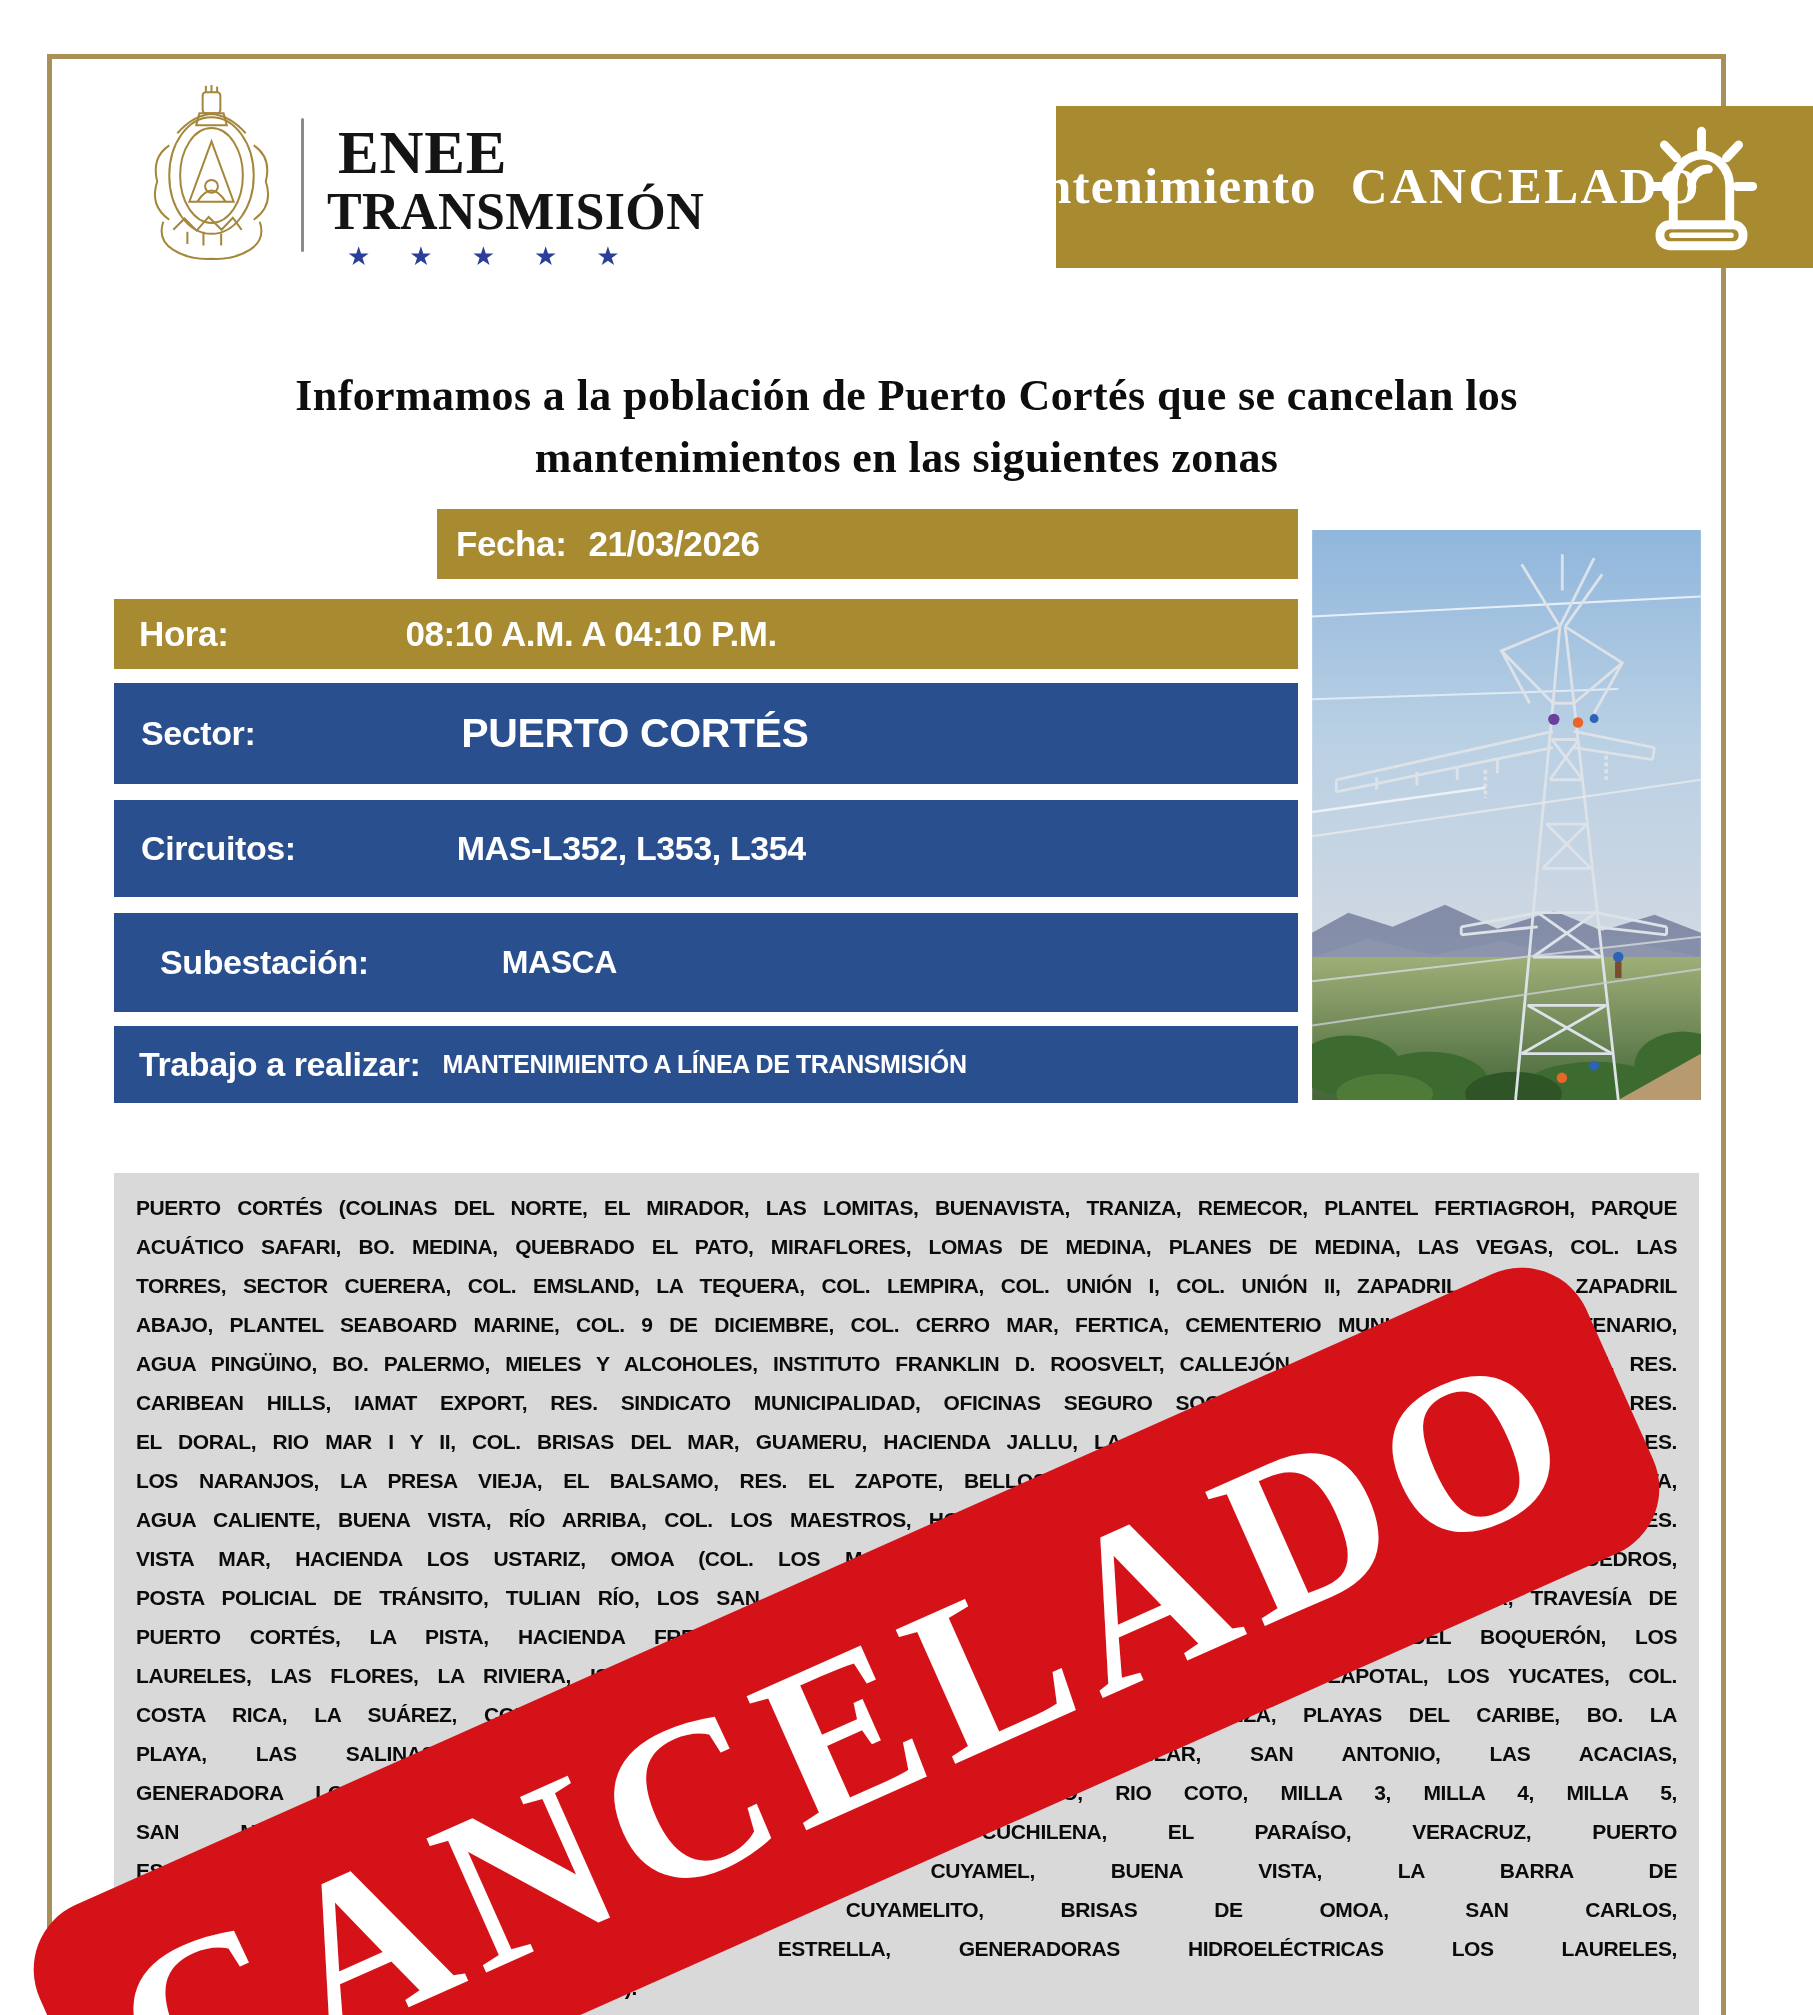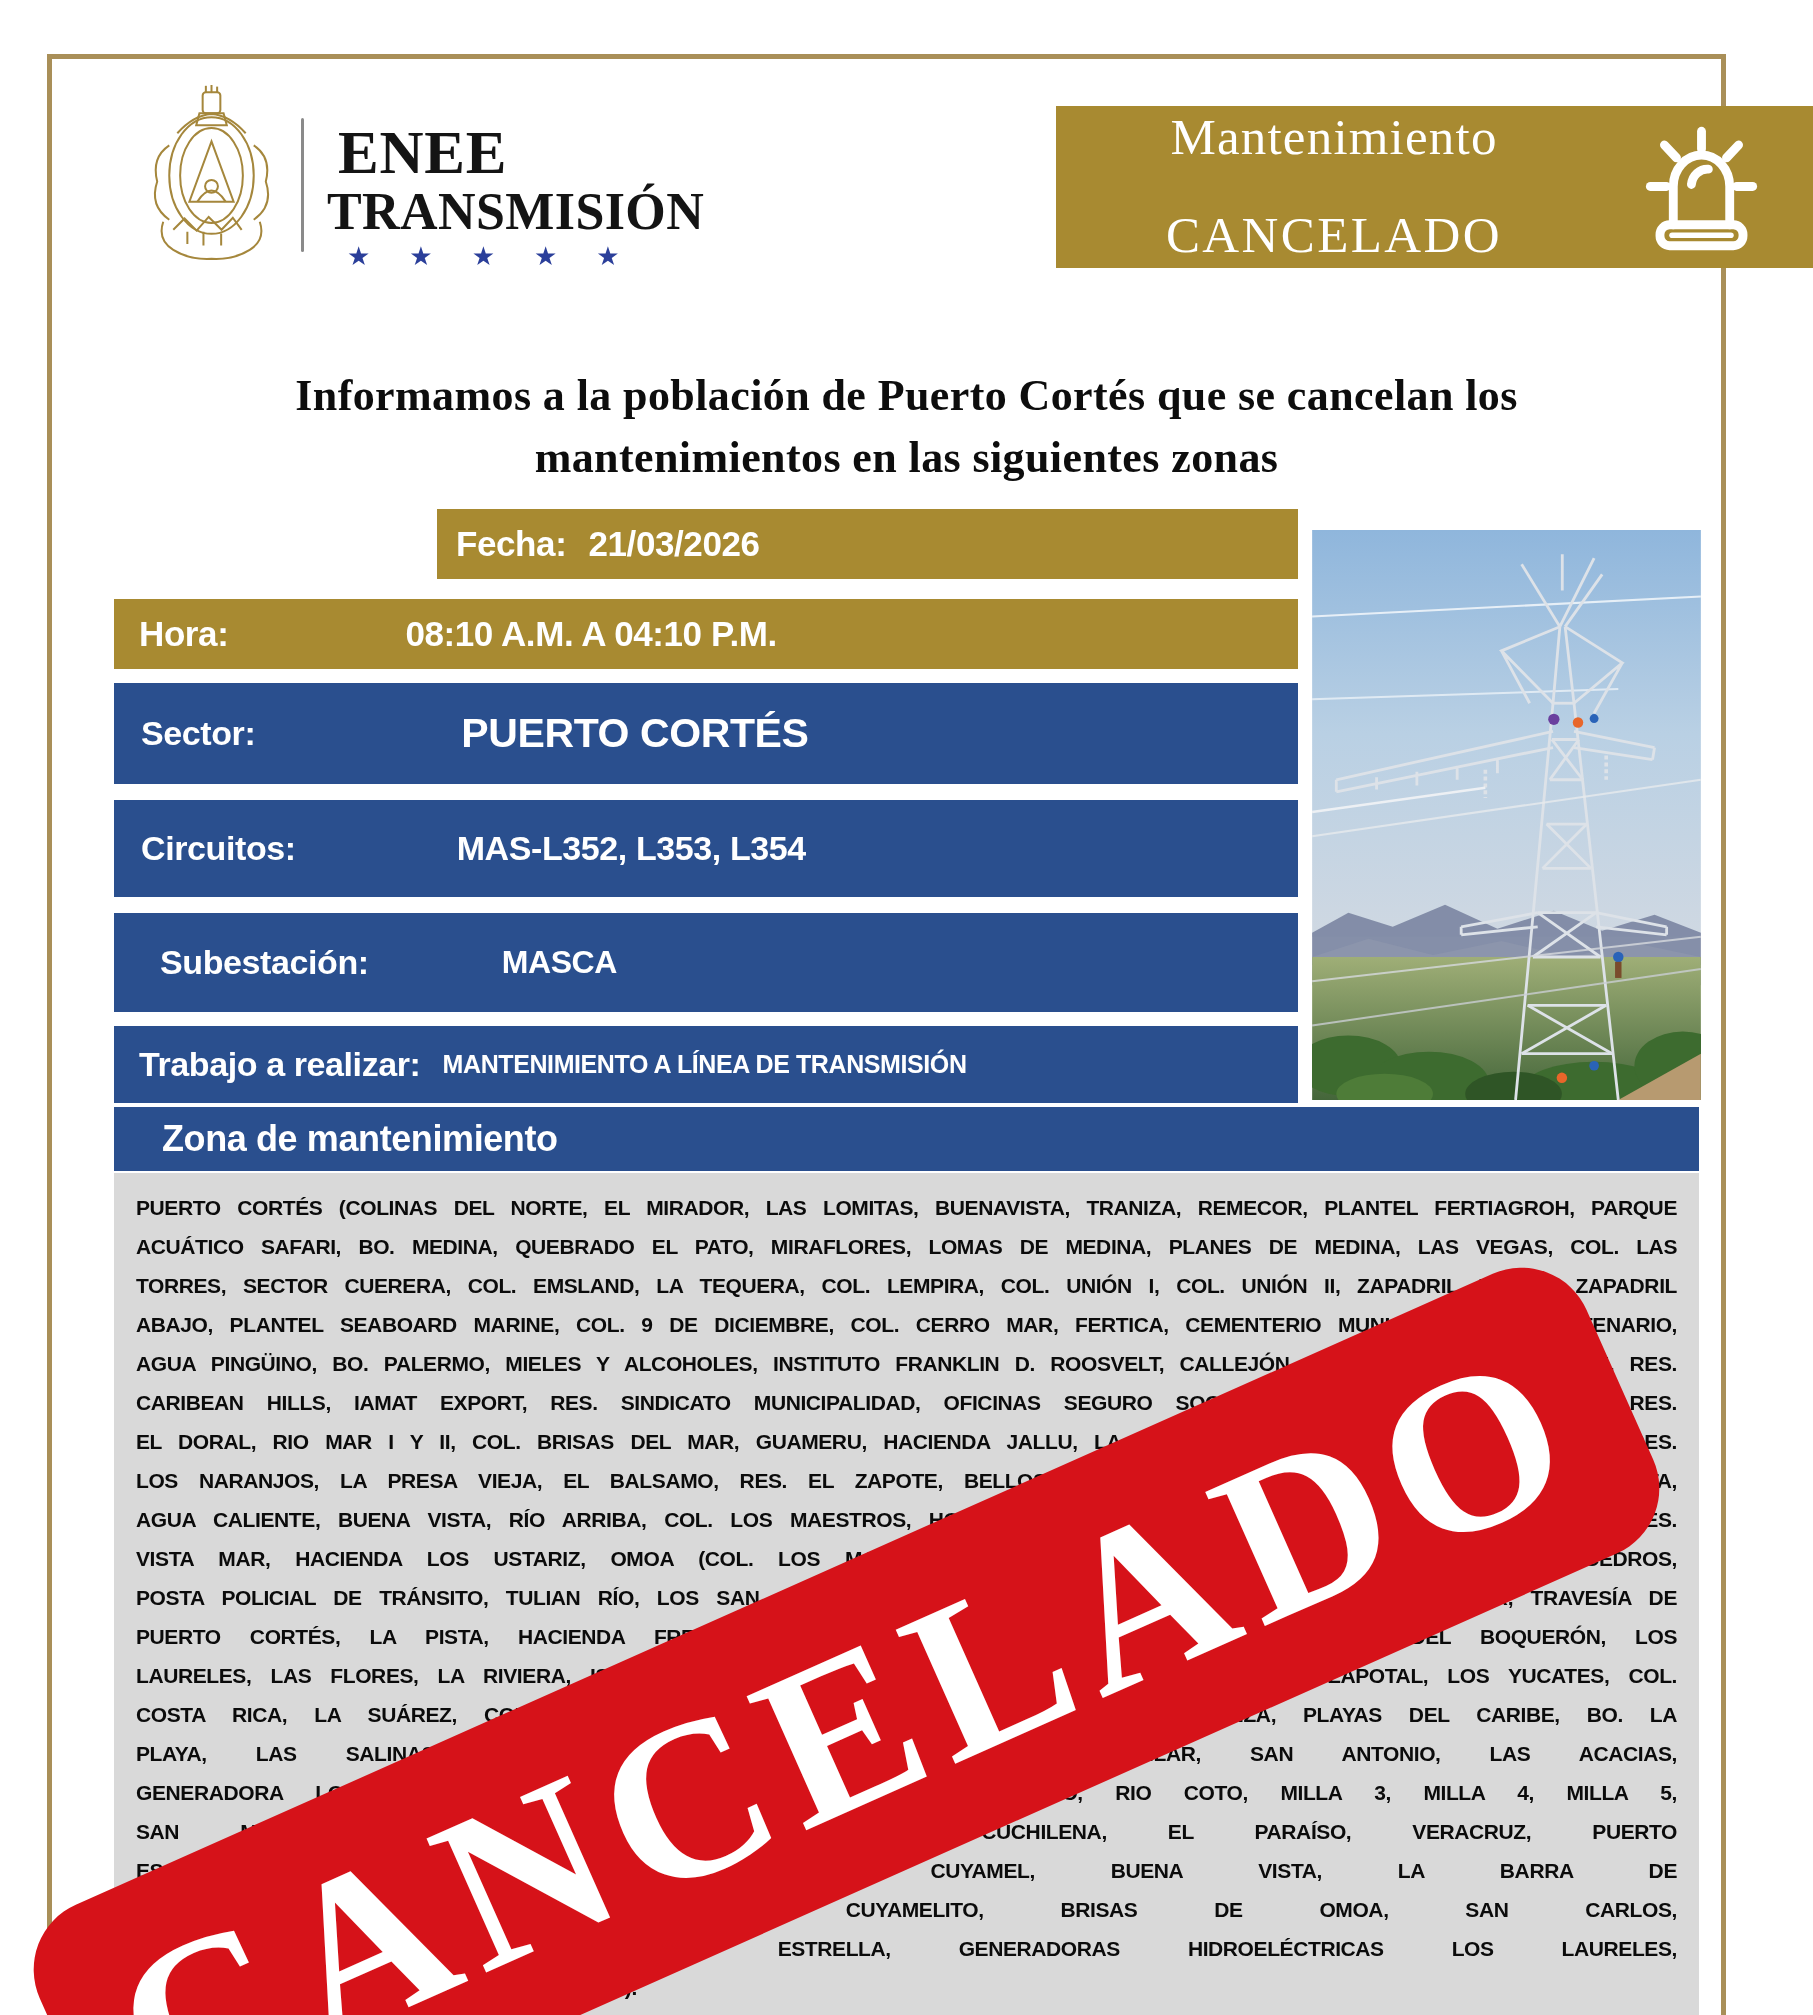--- a/index.html
+++ b/index.html
@@ -16,22 +16,22 @@
   .org1{position:absolute;left:338px;top:118px;font-family:"Liberation Serif",serif;font-weight:bold;
         font-size:61px;color:#141414;letter-spacing:0.8px;}
   .org2{position:absolute;left:327px;top:182px;font-family:"Liberation Serif",serif;font-weight:bold;
         font-size:52px;color:#141414;letter-spacing:0.4px;}
   .stars{position:absolute;left:347px;top:241px;font-size:26px;color:#2B3F9A;}
   .stars .star{display:inline-block;margin-right:39px;}
 
   
   .banner{position:absolute;left:1056px;top:106px;width:758px;height:162px;background:#A88A31;}
   .banner .btxt{position:absolute;left:24px;top:0;width:508px;height:100%;
-        display:flex;flex-direction:column;justify-content:center;align-items:center;
-        font-family:"Liberation Serif",serif;font-weight:normal;color:#ffffff;gap:34px;}
+        display:flex;flex-direction:row;justify-content:center;align-items:center;
+        font-family:"Liberation Serif",serif;font-weight:bold;color:#ffffff;gap:34px;}
   .banner .b1{font-size:51px;letter-spacing:1.2px;line-height:1.25;}
   .banner .b2{font-size:51px;letter-spacing:2.4px;line-height:1.25;}
   .siren{position:absolute;right:46px;top:17.7px;width:133px;height:129px;}
 
   
   .headline{position:absolute;left:114px;top:365px;width:1585px;text-align:center;
         font-family:"Liberation Serif",serif;font-weight:bold;color:#0d0d0d;
         font-size:44px;line-height:1.42;letter-spacing:0.4px;}
 
   
@@ -217,23 +217,20 @@
           <circle cx="660" cy="478" r="13" fill="#e8662a"></circle>
         <circle cx="700" cy="468" r="11" fill="#2a63b8"></circle>
         <circle cx="760" cy="1060" r="13" fill="#2a63b8"></circle>
           <rect x="752" y="1072" width="16" height="40" fill="#7a4b2c"></rect>
         <circle cx="620" cy="1360" r="13" fill="#e8662a"></circle>
           <circle cx="700" cy="1330" r="12" fill="#2a63b8"></circle>
       </g>
     </svg>
   </div>
 
-  <div class="zone-hdr">
-    <span>Zona de mantenimiento</span>
-  </div>
   <div class="zone-body">
       <div class="zline">PUERTO CORTÉS (COLINAS DEL NORTE, EL MIRADOR, LAS LOMITAS, BUENAVISTA, TRANIZA, REMECOR, PLANTEL FERTIAGROH, PARQUE</div>
       <div class="zline">ACUÁTICO SAFARI, BO. MEDINA, QUEBRADO EL PATO, MIRAFLORES, LOMAS DE MEDINA, PLANES DE MEDINA, LAS VEGAS, COL. LAS</div>
       <div class="zline">TORRES, SECTOR CUERERA, COL. EMSLAND, LA TEQUERA, COL. LEMPIRA, COL. UNIÓN I, COL. UNIÓN II, ZAPADRIL ARRIBA, ZAPADRIL</div>
       <div class="zline">ABAJO, PLANTEL SEABOARD MARINE, COL. 9 DE DICIEMBRE, COL. CERRO MAR, FERTICA, CEMENTERIO MUNICIPAL, COL. CENTENARIO,</div>
       <div class="zline">AGUA PINGÜINO, BO. PALERMO, MIELES Y ALCOHOLES, INSTITUTO FRANKLIN D. ROOSVELT, CALLEJÓN 3-H, HOSPITAL DEL CARIBE, RES.</div>
       <div class="zline">CARIBEAN HILLS, IAMAT EXPORT, RES. SINDICATO MUNICIPALIDAD, OFICINAS SEGURO SOCIAL, RES. PALMAS DEL CARIBE, RES.</div>
       <div class="zline">EL DORAL, RIO MAR I Y II, COL. BRISAS DEL MAR, GUAMERU, HACIENDA JALLU, LA ESCONDIDA, CIENAGUITA, COLONIA NUEVA, RES.</div>
       <div class="zline">LOS NARANJOS, LA PRESA VIEJA, EL BALSAMO, RES. EL ZAPOTE, BELLOS HORIZONTES, LOMAS DEL CARMEN, LA CIENEGUITA,</div>
       <div class="zline">AGUA CALIENTE, BUENA VISTA, RÍO ARRIBA, COL. LOS MAESTROS, HOTEL PLAYA AZUL, LAS BRISAS DEL MAR, LOS MANGOS, RES.</div>

